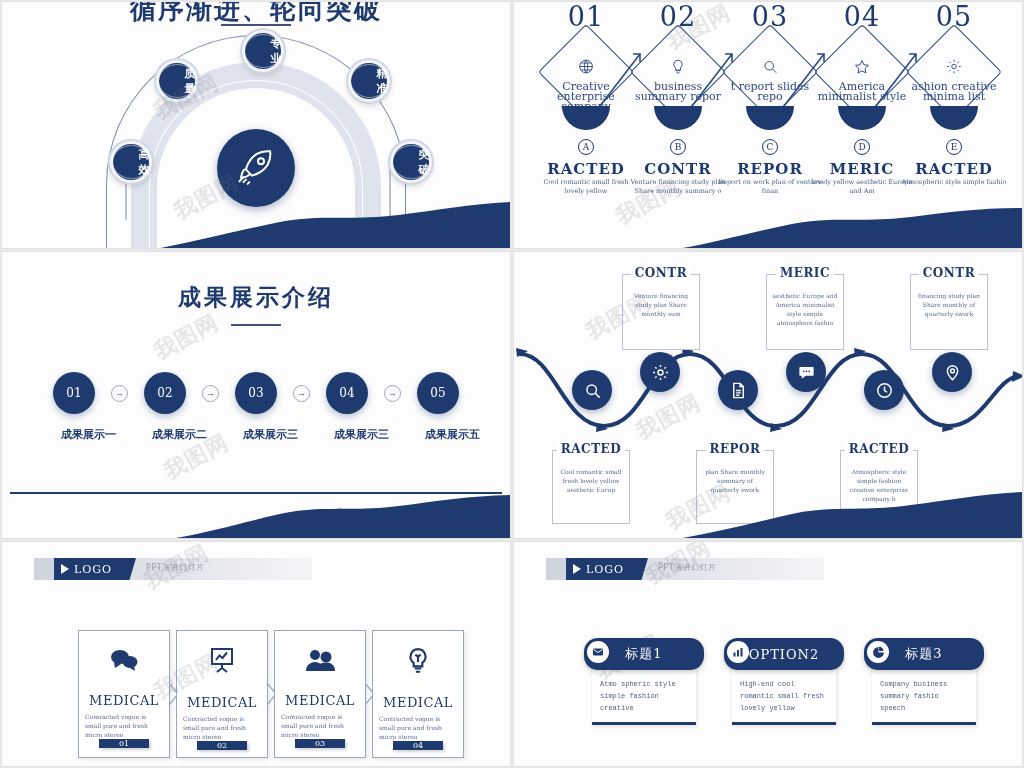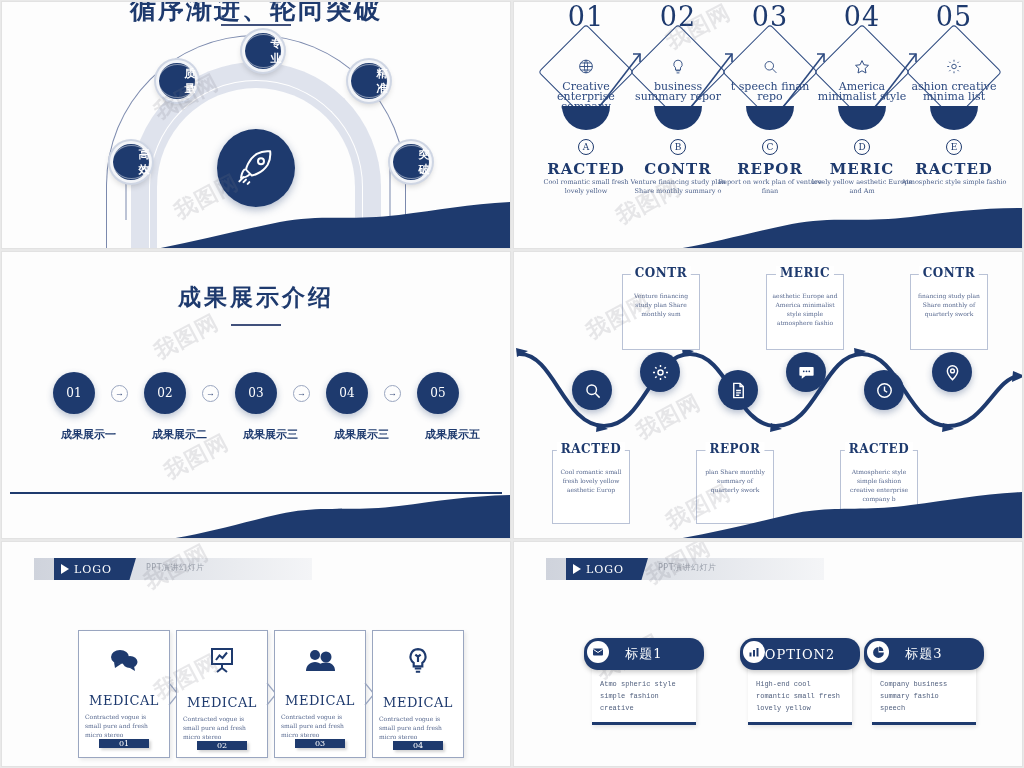--- a/index.html
+++ b/index.html
@@ -373,21 +373,21 @@
 
       <div class="s2-col" style="left:206px;">
         <div class="s2-num">03</div>
         <div class="s2-dia-box"></div>
         <div class="s2-icon">
           <svg width="17" height="17" viewBox="0 0 24 24" fill="none" stroke="#2d4a80" stroke-width="1.3">
               <circle cx="11" cy="11" r="6"></circle>
               <path d="M15.5 15.5 21 21"></path>
             </svg>
         </div>
-        <div class="s2-dtext">t speech finan repo</div>
+        <div class="s2-dtext">t report slides repo</div>
         <div class="s2-halfcircle"></div>
         <div class="s2-letter">C</div>
         <div class="s2-head">REPOR</div>
         <div class="s2-sub">Report on work plan of venture finan</div>
       </div>
 
       <div class="s2-col" style="left:298px;">
         <div class="s2-num">04</div>
         <div class="s2-dia-box"></div>
         <div class="s2-icon">
@@ -652,21 +652,21 @@
           <svg width="12" height="12" viewBox="0 0 24 24" fill="#1e3a6e">
               <rect x="2" y="5" width="20" height="14" rx="2"></rect>
               <path d="M3 7l9 6 9-6" stroke="#fff" stroke-width="2" fill="none"></path>
             </svg>
         </span>
         <span>标题1</span>
       </div>
       <div class="s6-body">Atmo spheric style simple fashion creative</div>
     </div>
 
-    <div class="s6-card" style="left:226px;">
+    <div class="s6-card" style="left:210px;">
       <div class="s6-pill">
         <span class="ic">
           <svg width="12" height="12" viewBox="0 0 24 24" fill="#1e3a6e">
               <rect x="3" y="13" width="4" height="8"></rect>
               <rect x="10" y="8" width="4" height="13"></rect>
               <rect x="17" y="4" width="4" height="17"></rect>
             </svg>
         </span>
         <span>OPTION2</span>
       </div>

